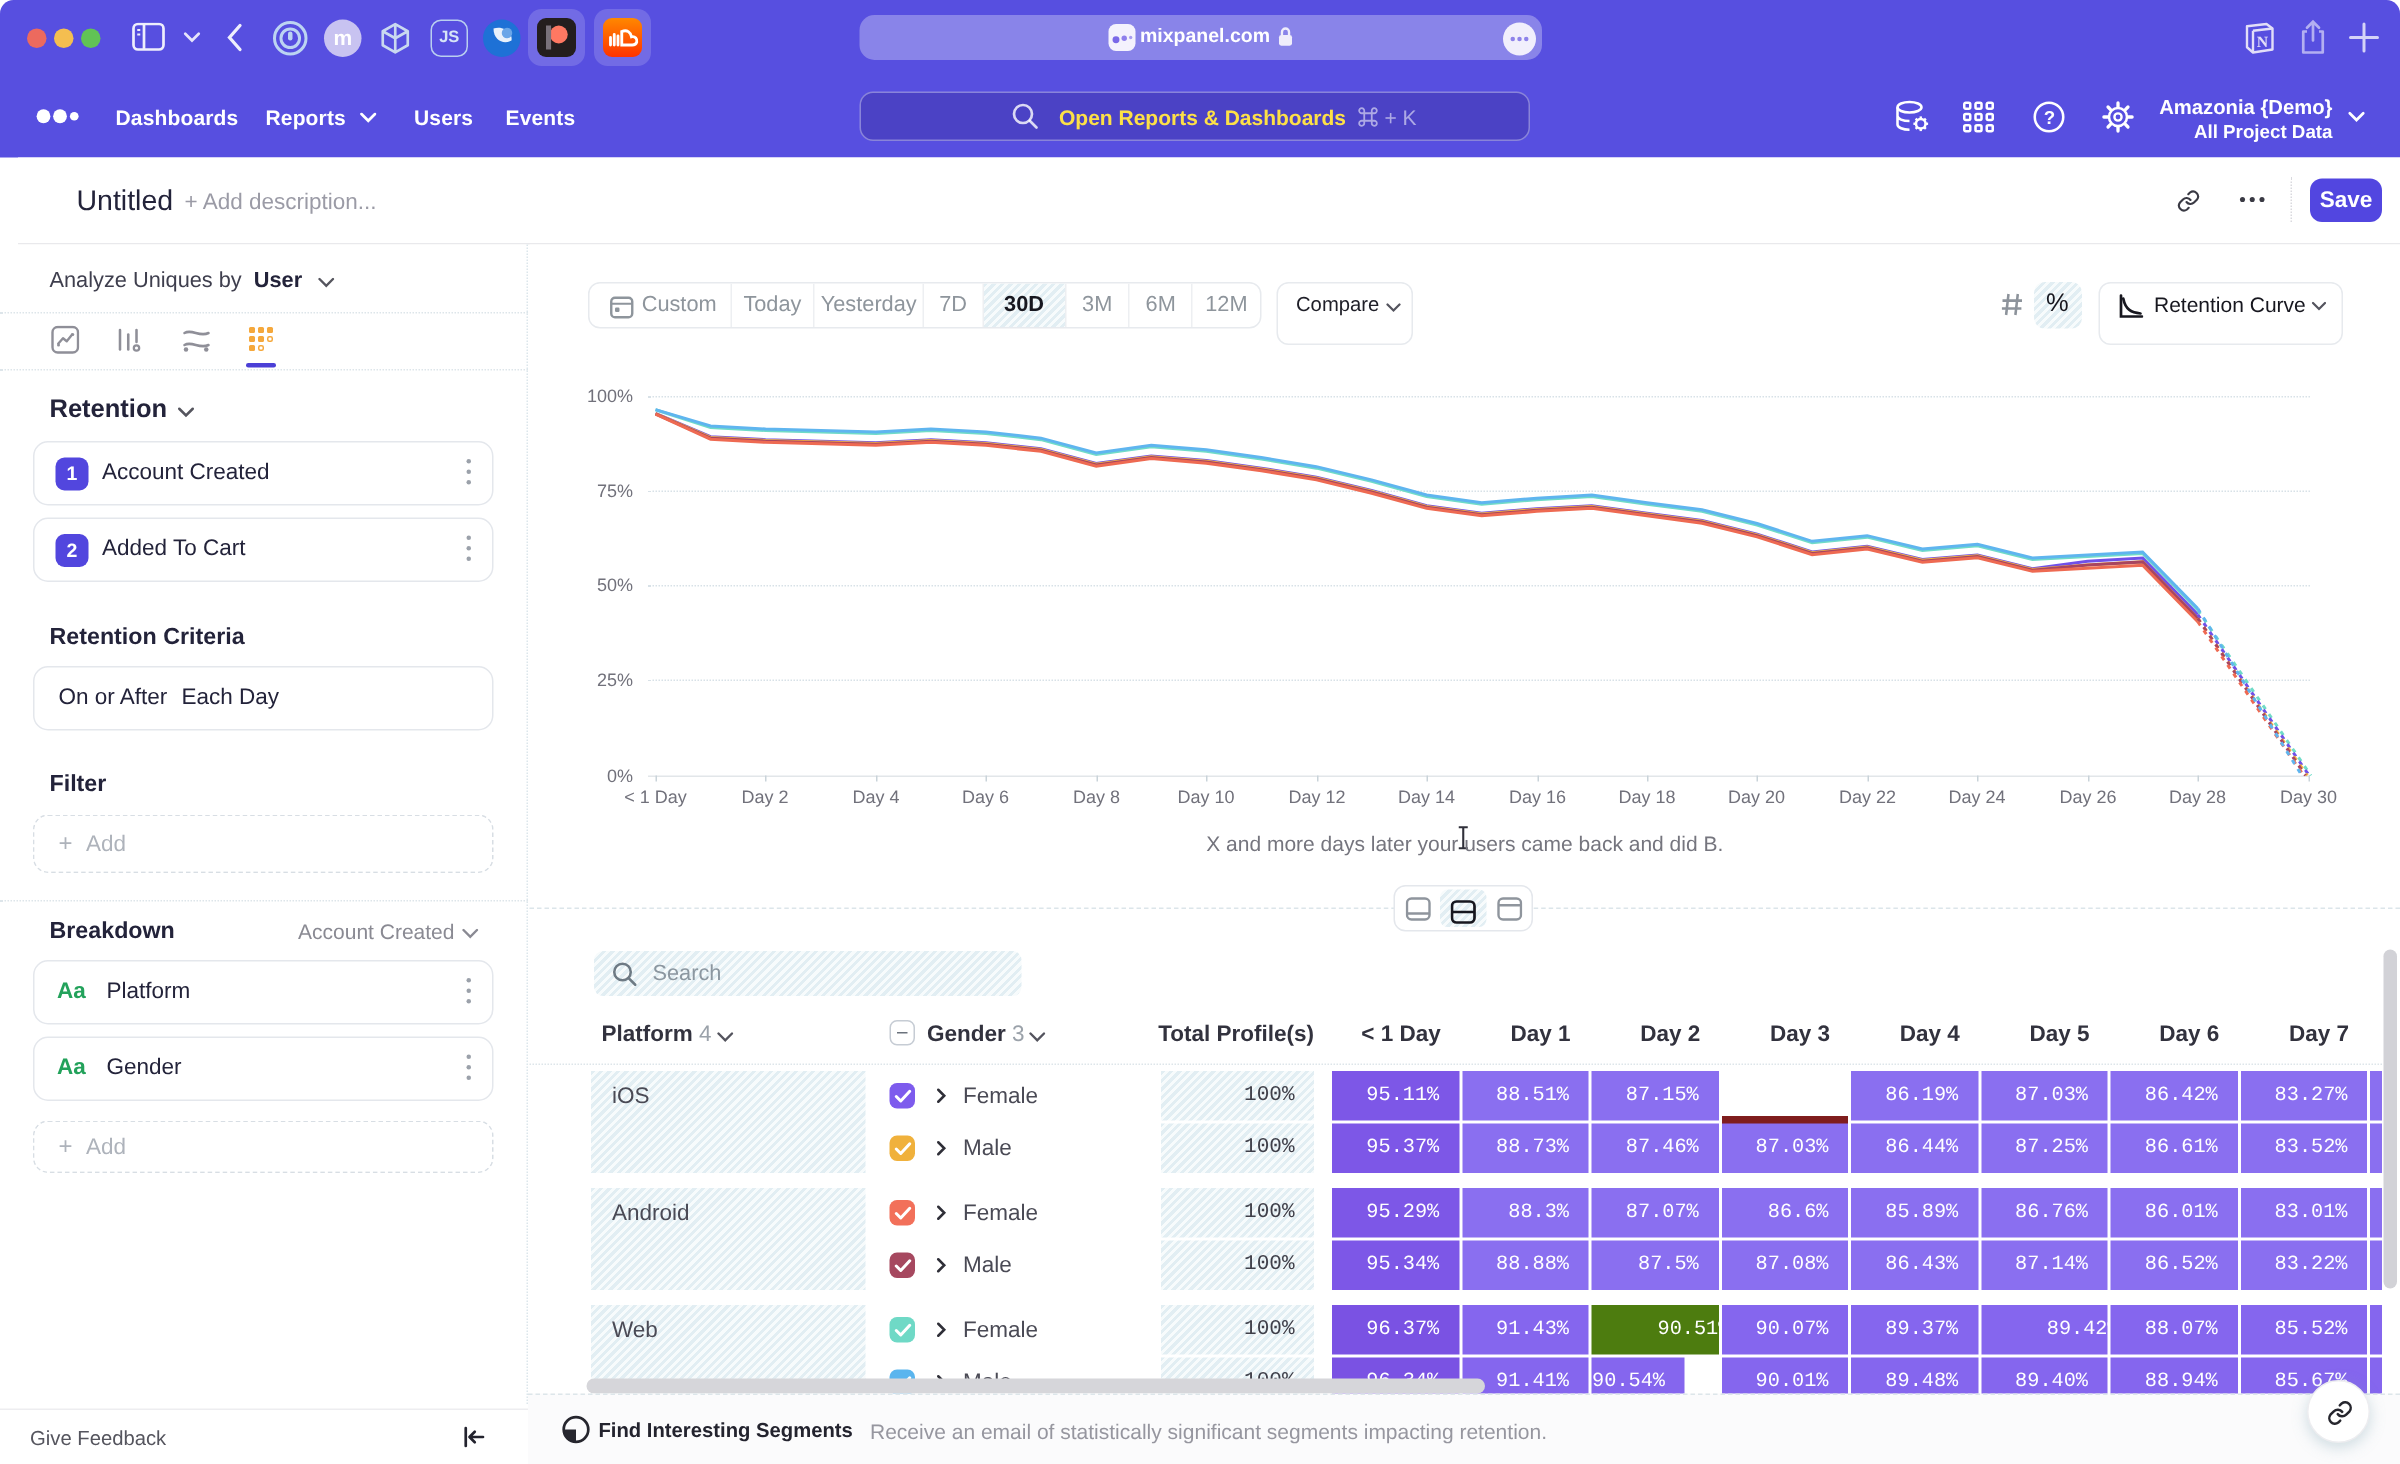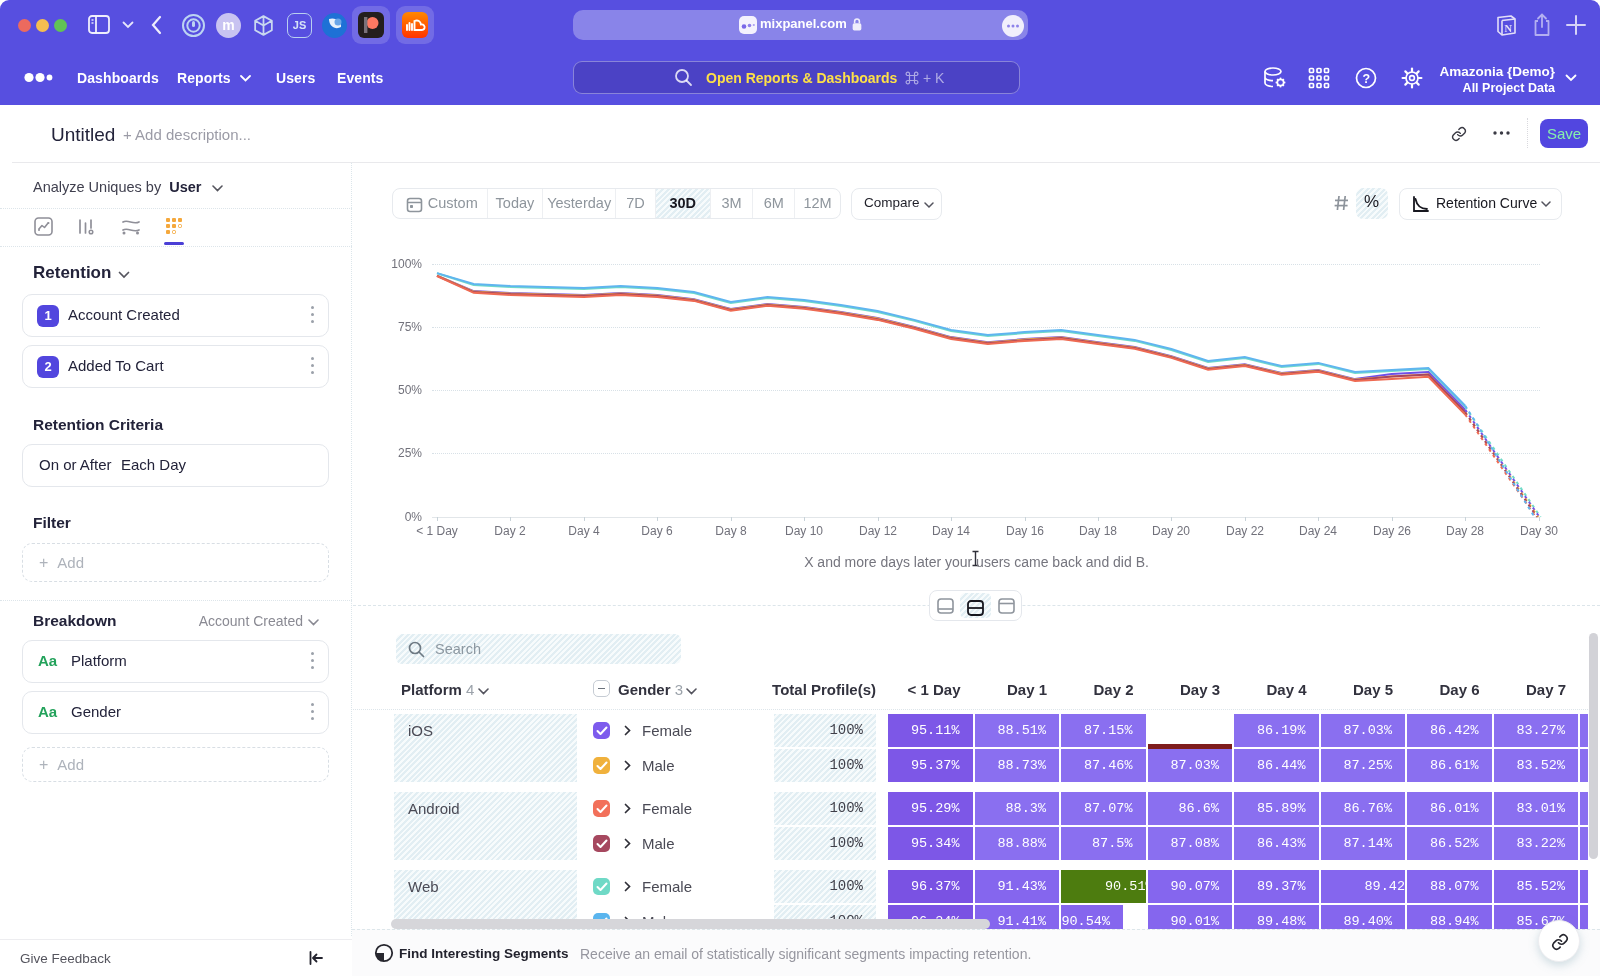--- a/index.html
+++ b/index.html
@@ -16,21 +16,21 @@
 .scard{position:absolute;left:22px;width:307px;height:43px;background:#fff;border:1px solid #E4E7EC;border-radius:10px;}
 .badge{position:absolute;left:14px;top:10px;width:22px;height:22px;background:#5246DE;border-radius:6px;color:#fff;font-size:13px;font-weight:700;text-align:center;line-height:22px;}
 .kebab{position:absolute;right:14px;top:11px;width:3px;height:20px;}
 .kebab i{display:block;width:3px;height:3px;border-radius:50%;background:#9BA1AA;margin-bottom:4px;}
 .shead{position:absolute;left:33px;color:#23233A;font-size:15.5px;font-weight:700;}
 .dashedbox{position:absolute;left:22px;width:307px;border:1px dashed #D8DEE4;border-radius:10px;color:#AEB3BB;font-size:15px;}
 .dotsep{position:absolute;left:0;width:352px;border-top:1px dotted #DDE5EA;}
 #main{position:absolute;left:353px;top:163px;width:1247px;height:773px;background:#fff;}
 .segwrap{position:absolute;top:25px;height:31px;border:1px solid #E7EAEE;border-radius:8px;display:flex;align-items:stretch;overflow:hidden;}
 .seg{font-size:14.5px;color:#8E959C;text-align:center;line-height:29px;border-right:1px solid #EDEFF2;padding:0;box-sizing:border-box;}
-.btn{position:absolute;top:25px;height:32px;border:1px solid #E7EAEE;border-radius:8px;background:#fff;}
+.btn{position:absolute;top:25px;height:42px;border:1px solid #E7EAEE;border-radius:8px;background:#fff;}
 .hatch{background-image:repeating-linear-gradient(135deg,#E2EEF3 0px,#E2EEF3 2px,#F7FBFC 2px,#F7FBFC 4px);}
 .lgsq{display:inline-block;width:11px;height:11px;border-radius:2.5px;margin-right:7px;vertical-align:-1px;}
 .ylab{position:absolute;font-size:12px;color:#71717B;text-align:right;width:40px;}
 .xlab{position:absolute;top:361px;font-size:12px;color:#71717B;text-align:center;width:60px;}
 .grid{position:absolute;left:79px;width:1108px;border-top:1px dotted #D8E1E7;}
 .colh{position:absolute;top:518px;font-size:15px;font-weight:700;color:#32323E;}
 .mono{font-family:"Liberation Mono",monospace;}
 .pcell{position:absolute;height:33px;color:#fff;font-size:13.5px;text-align:right;line-height:33px;padding-right:13px;font-family:"Liberation Mono",monospace;}
 .rowlab{position:absolute;font-size:15px;color:#4A4A55;}
 .cbx{position:absolute;width:17px;height:17px;border-radius:5px;}
@@ -201,21 +201,21 @@
   <svg class="abs" style="left:1439px;top:21px;" width="16" height="16" viewBox="0 0 24 24">
       <path d="M10 13a5 5 0 0 0 7.5.5l3-3a5 5 0 0 0-7-7l-1.7 1.7" fill="none" stroke="#3A3A44" stroke-width="2.1" stroke-linecap="round"></path>
       <path d="M14 11a5 5 0 0 0-7.5-.5l-3 3a5 5 0 0 0 7 7l1.7-1.7" fill="none" stroke="#3A3A44" stroke-width="2.1" stroke-linecap="round"></path>
     </svg>
   <div class="abs" style="left:1477px;top:15px;width:26px;height:26px;"><svg width="26" height="26" viewBox="0 0 26 26">
         <circle cx="6" cy="13" r="1.7" fill="#3A3A44"></circle>
         <circle cx="12.5" cy="13" r="1.7" fill="#3A3A44"></circle>
         <circle cx="19" cy="13" r="1.7" fill="#3A3A44"></circle>
       </svg></div>
   <div class="vsep-dot" style="left:1515px;top:13px;height:30px;"></div>
-  <div class="abs" style="left:1528px;top:14px;width:48px;height:29px;background:#5246E0;border-radius:8px;color:#86efac;font-size:15px;text-align:center;line-height:29px;font-weight:400;">Save</div>
+  <div class="abs" style="left:1528px;top:14px;width:48px;height:29px;background:#5246E0;border-radius:8px;color:#ffffff;font-size:15px;text-align:center;line-height:29px;font-weight:700;">Save</div>
 </div>
 
 <div id="sidebar">
   <div class="abs" style="left:33px;top:16px;font-size:14.5px;color:#3F3F4E;">Analyze Uniques by <span style="color:#23233A;font-weight:700;padding-left:4px;">User</span></div>
   <svg class="abs" style="left:212px;top:22px;" width="11" height="7" viewBox="0 0 11 7">
       <path d="M1 1 L5.5 5.5 L10 1" fill="none" stroke="#55555E" stroke-width="1.6" stroke-linecap="round"></path>
     </svg>
   <div class="dotsep" style="top:45px;"></div>
 
   <svg class="abs" style="left:34px;top:54px;" width="19" height="19" viewBox="0 0 19 19">

